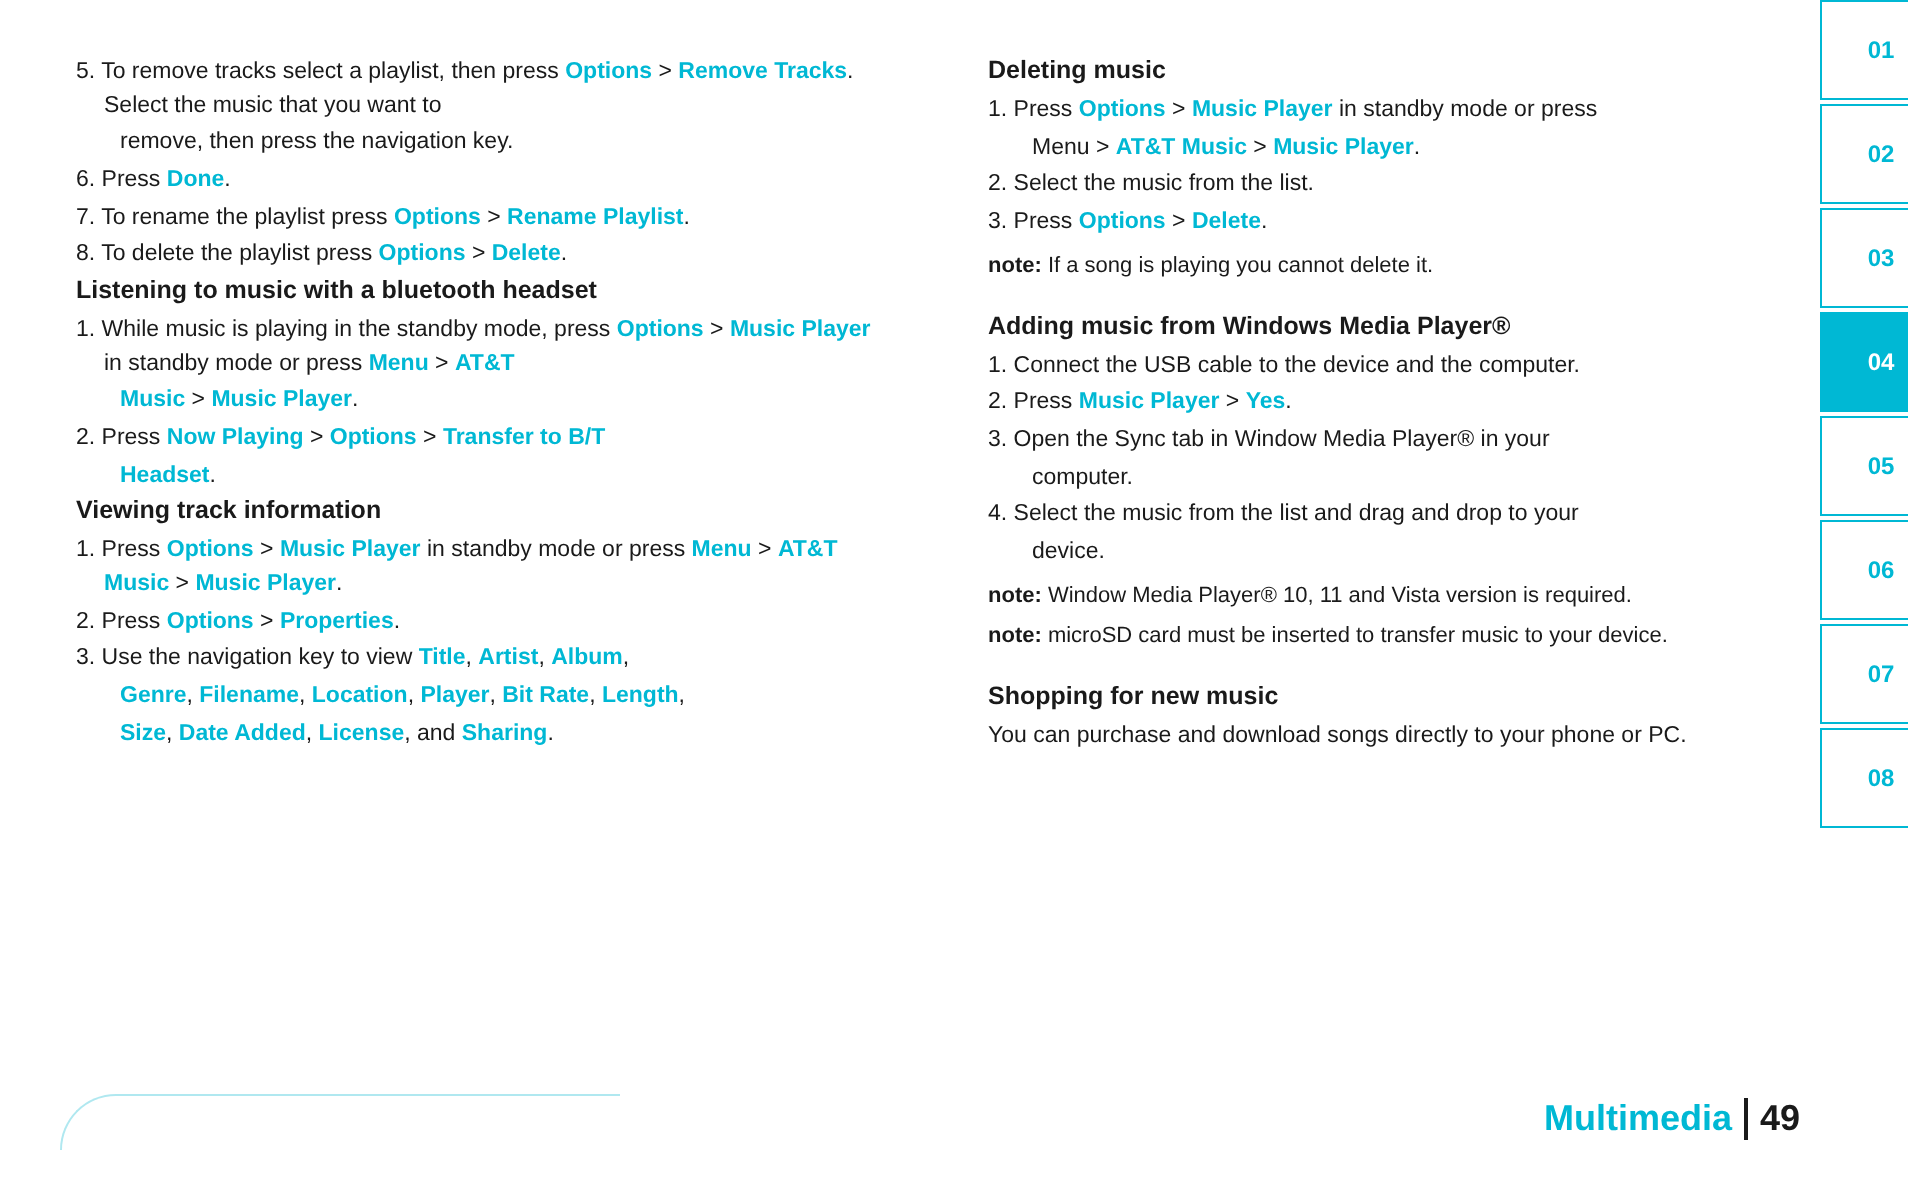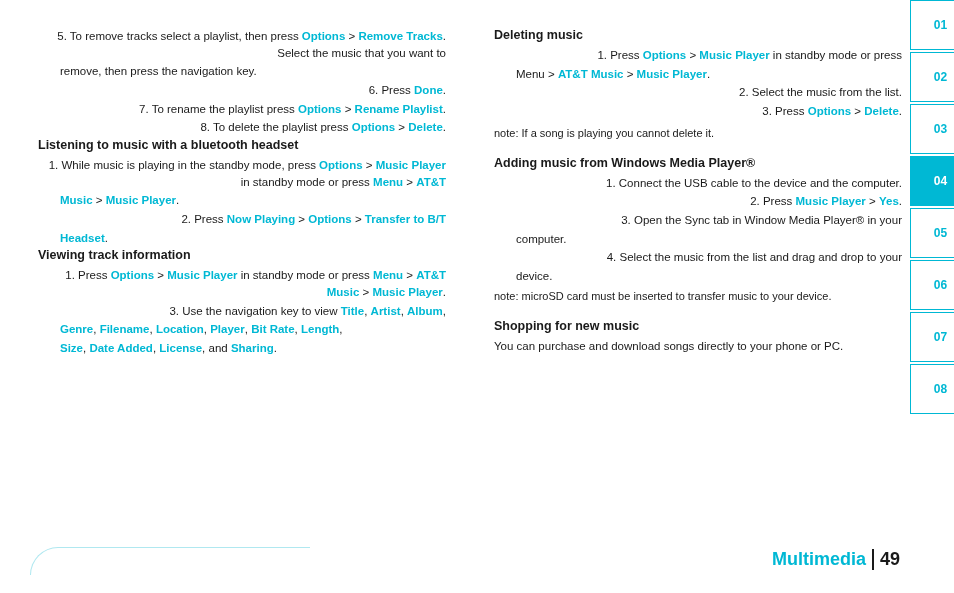--- a/index.html
+++ b/index.html
@@ -84,21 +84,21 @@
     }
 
     
     .note {
       margin-top: 6px;
       line-height: 1.45;
       font-size: 11px;
     }
 
     .note strong {
-      font-weight: normal;
+      font-weight: bold;
     }
 
     
     .bottom-bar {
       position: absolute;
       bottom: 16px;
       left: 0;
       right: 44px;
       height: 32px;
       display: flex;
@@ -127,21 +127,20 @@
       color: #1a1a1a;
       border-left: 2px solid #1a1a1a;
       padding-left: 6px;
     }
 
     p.item-line {
       padding-left: 14px;
       text-indent: -14px;
       line-height: 1.45;
       margin-bottom: 2px;
-      text-align: right;
     }
 
     .sub-indent {
       padding-left: 22px;
       line-height: 1.45;
       margin-bottom: 2px;
     }
   </style>
 </head>
 <body>
@@ -190,20 +189,24 @@
       </p>
     </div>
 
     <div>
       <p class="section-heading">Viewing track information</p>
       <p class="item-line">
         <span>1.</span>
         Press <span class="link-bold">Options</span> &gt; <span class="link-bold">Music Player</span> in standby mode or press <span class="link-bold">Menu</span> &gt; <span class="link-bold">AT&amp;T Music</span> &gt; <span class="link-bold">Music Player</span>.
       </p>
       <p class="item-line">
+        <span>2.</span>
+        Press <span class="link-bold">Options</span> &gt; <span class="link-bold">Properties</span>.
+      </p>
+      <p class="item-line">
         <span>3.</span>
         Use the navigation key to view <span class="link-bold">Title</span>, <span class="link-bold">Artist</span>, <span class="link-bold">Album</span>,
       </p>
       <p class="sub-indent">
         <span class="link-bold">Genre</span>, <span class="link-bold">Filename</span>, <span class="link-bold">Location</span>, <span class="link-bold">Player</span>, <span class="link-bold">Bit Rate</span>, <span class="link-bold">Length</span>,
       </p>
       <p class="sub-indent">
         <span class="link-bold">Size</span>, <span class="link-bold">Date Added</span>, <span class="link-bold">License</span>, and <span class="link-bold">Sharing</span>.
       </p>
     </div>
@@ -247,20 +250,23 @@
       <p class="item-line">
         <span>3.</span>
         Open the Sync tab in Window Media Player® in your
       </p>
       <p class="sub-indent">computer.</p>
       <p class="item-line">
         <span>4.</span>
         Select the music from the list and drag and drop to your
       </p>
       <p class="sub-indent">device.</p>
+      <p class="note" style="margin-top:6px;">
+        <strong>note:</strong> Window Media Player® 10, 11 and Vista version is required.
+      </p>
       <p class="note" style="margin-top:4px;">
         <strong>note:</strong> microSD card must be inserted to transfer music to your device.
       </p>
     </div>
 
     <div style="margin-top:14px;">
       <p class="section-heading">Shopping for new music</p>
       <p style="line-height:1.45;">You can purchase and download  songs directly to your phone or PC.</p>
     </div>
 

